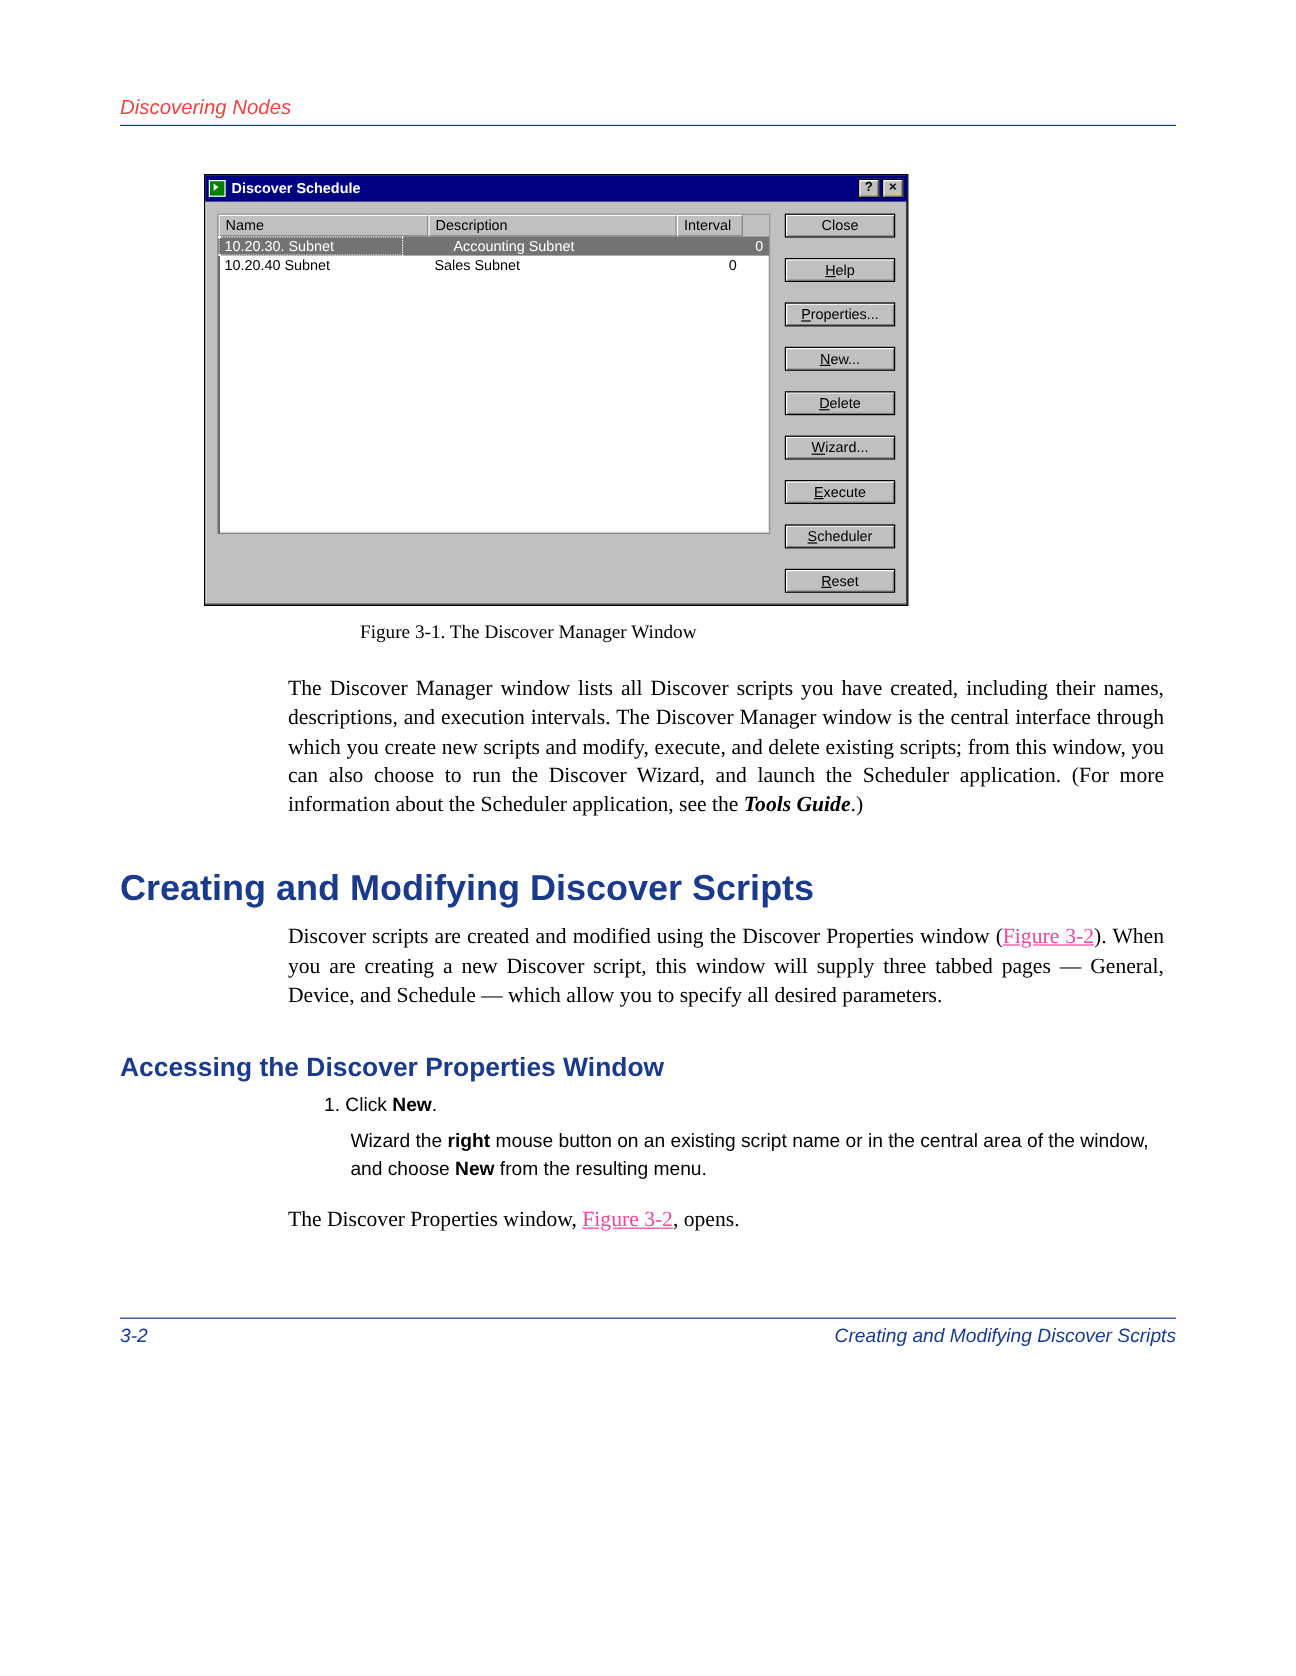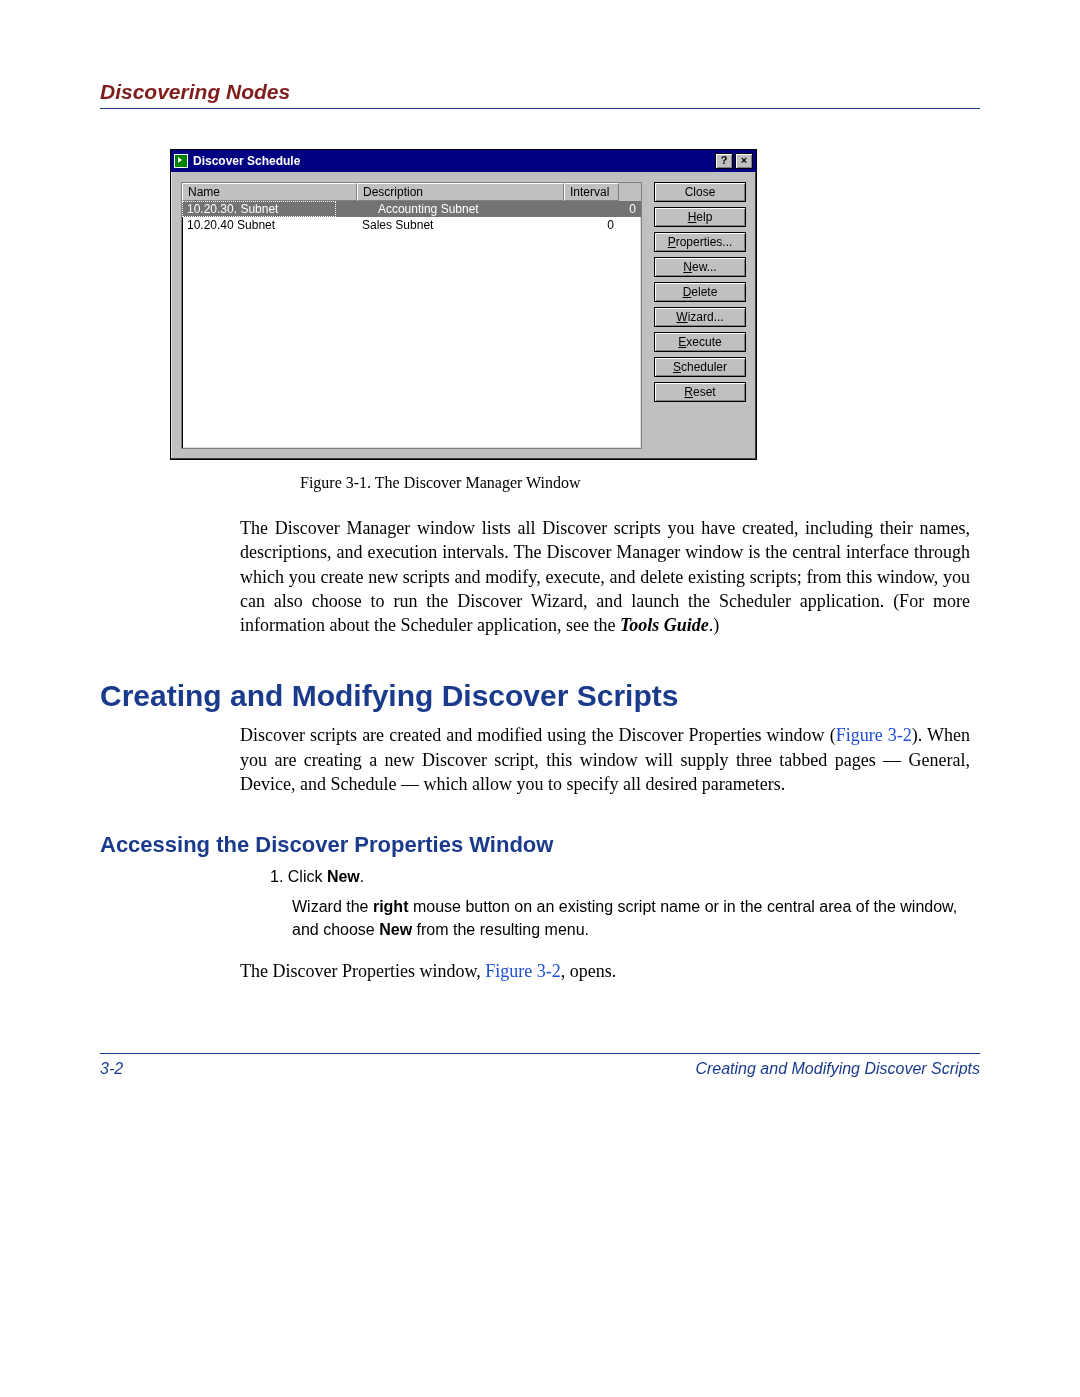--- a/index.html
+++ b/index.html
@@ -13,23 +13,22 @@
   .page {
     padding: 80px 100px 40px 100px;
     box-sizing: border-box;
   }
   .header-region {
     margin-bottom: 40px;
   }
   .header-text {
     font-family: Arial, Helvetica, sans-serif;
     font-style: italic;
-    color: #7f1d1d;
-    font-size: 21px;
-    font-weight: bold;
+    color: #ef4444;
+    font-size: 17px;
   }
   .header-rule {
     border: none;
     border-top: 1.5px solid #1a3b8b;
     margin: 4px 0 0 0;
   }
   .figure-container {
     margin: 30px 0 0 70px;
   }
 
@@ -107,21 +106,21 @@
     white-space: nowrap;
     overflow: hidden;
   }
   .col-name { width: 175px; }
   .col-desc { width: 207px; }
   .col-int  { width: 55px; text-align: left; }
   .lv-row { display: flex; font-size: 12px; }
   .lv-cell { padding: 1px 5px; box-sizing: border-box; white-space: nowrap; overflow: hidden; }
   .lv-row.selected { background: #737373; color: #fff; gap: 37px; }
   .lv-row.selected .lv-cell.col-name { border: 1px dotted #fff; padding:0 4px; }
-  .btncol { width: 92px; display: flex; flex-direction: column; gap: 5px; }
+  .btncol { width: 92px; display: flex; flex-direction: column; gap: 17px; }
   .winbtn {
     background: #c0c0c0;
     border: 1px solid #000;
     box-shadow: inset 1px 1px 0 #fff, inset -1px -1px 0 #808080;
     font-family: "MS Sans Serif", Tahoma, Arial, sans-serif;
     font-size: 12px;
     padding: 2px 0;
     text-align: center;
   }
   .winbtn .ul { text-decoration: underline; }
@@ -176,21 +175,21 @@
   .step-line { margin: 10px 0; }
   .step-or {
     font-weight: bold;
     font-style: italic;
     margin: 10px 0 10px 22px;
   }
   .step-alt {
     margin: 10px 0 10px 22px;
     line-height: 1.4;
   }
-  .xref { color: #1d4ed8; }
+  .xref { color: #ec4899; text-decoration: underline; }
 
   .footer {
     margin-top: 70px;
     border-top: 1.5px solid #1a3b8b;
     padding-top: 6px;
     display: flex;
     justify-content: space-between;
     font-family: Arial, Helvetica, sans-serif;
     font-style: italic;
     color: #1a3b8b;

